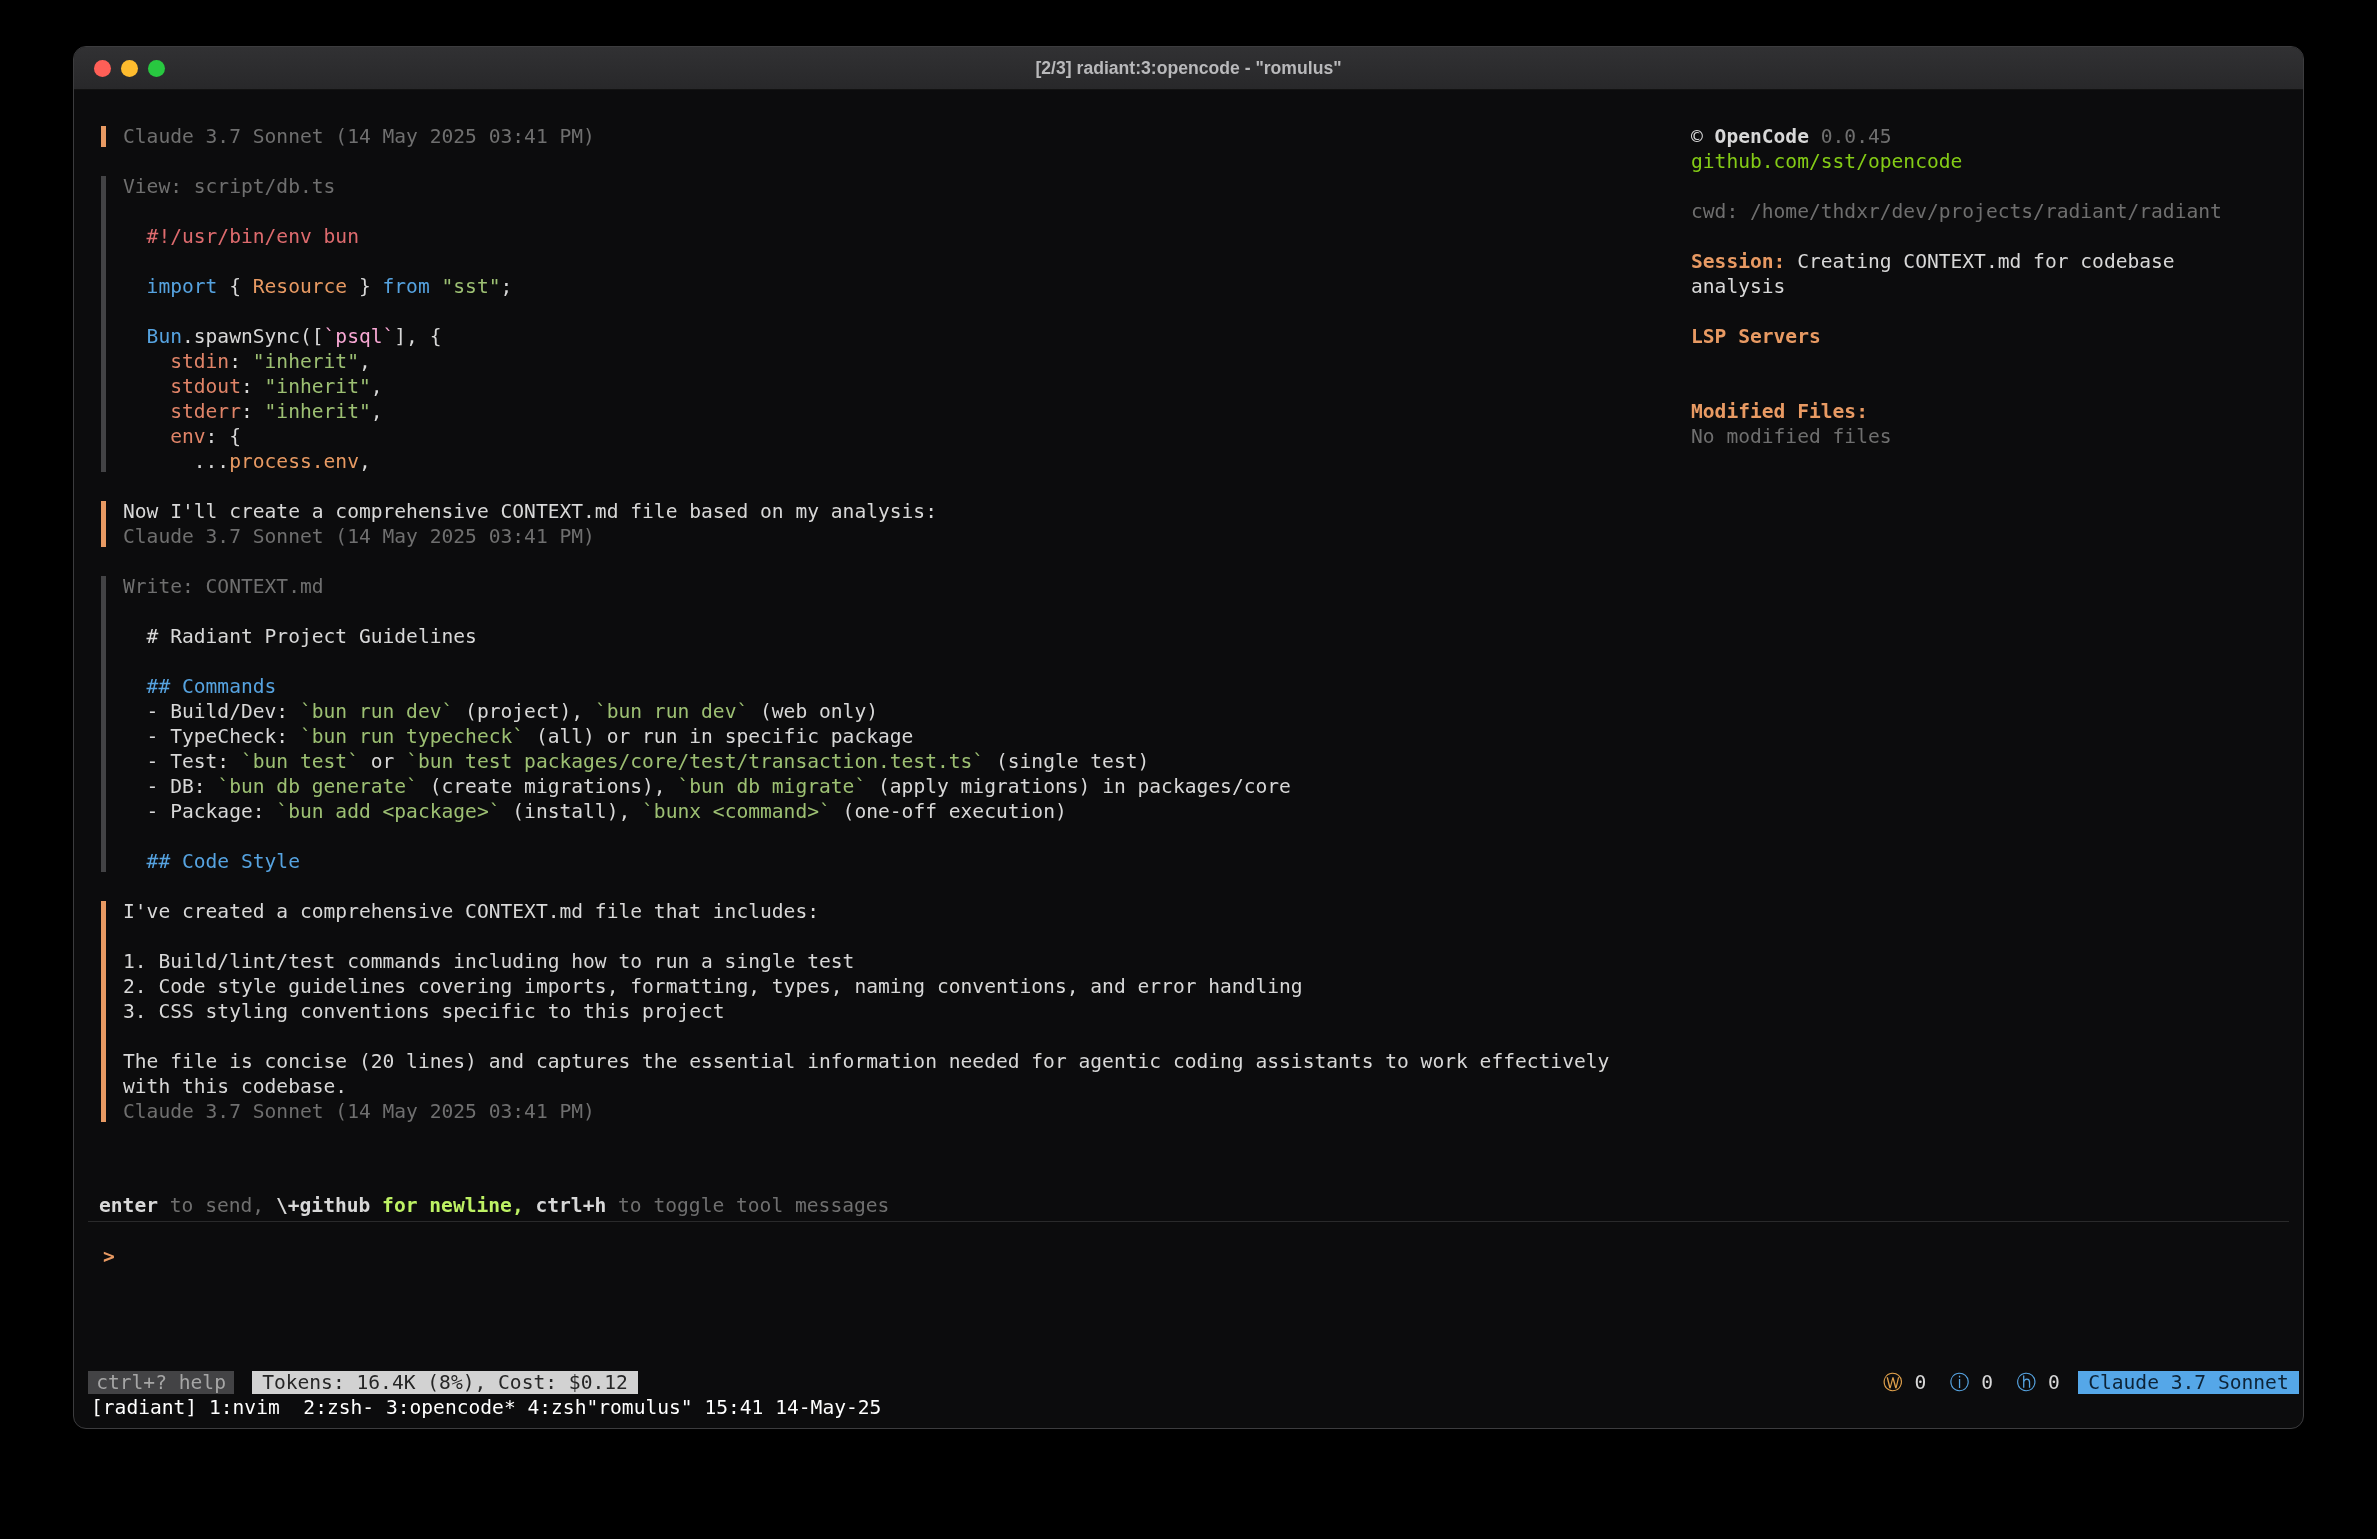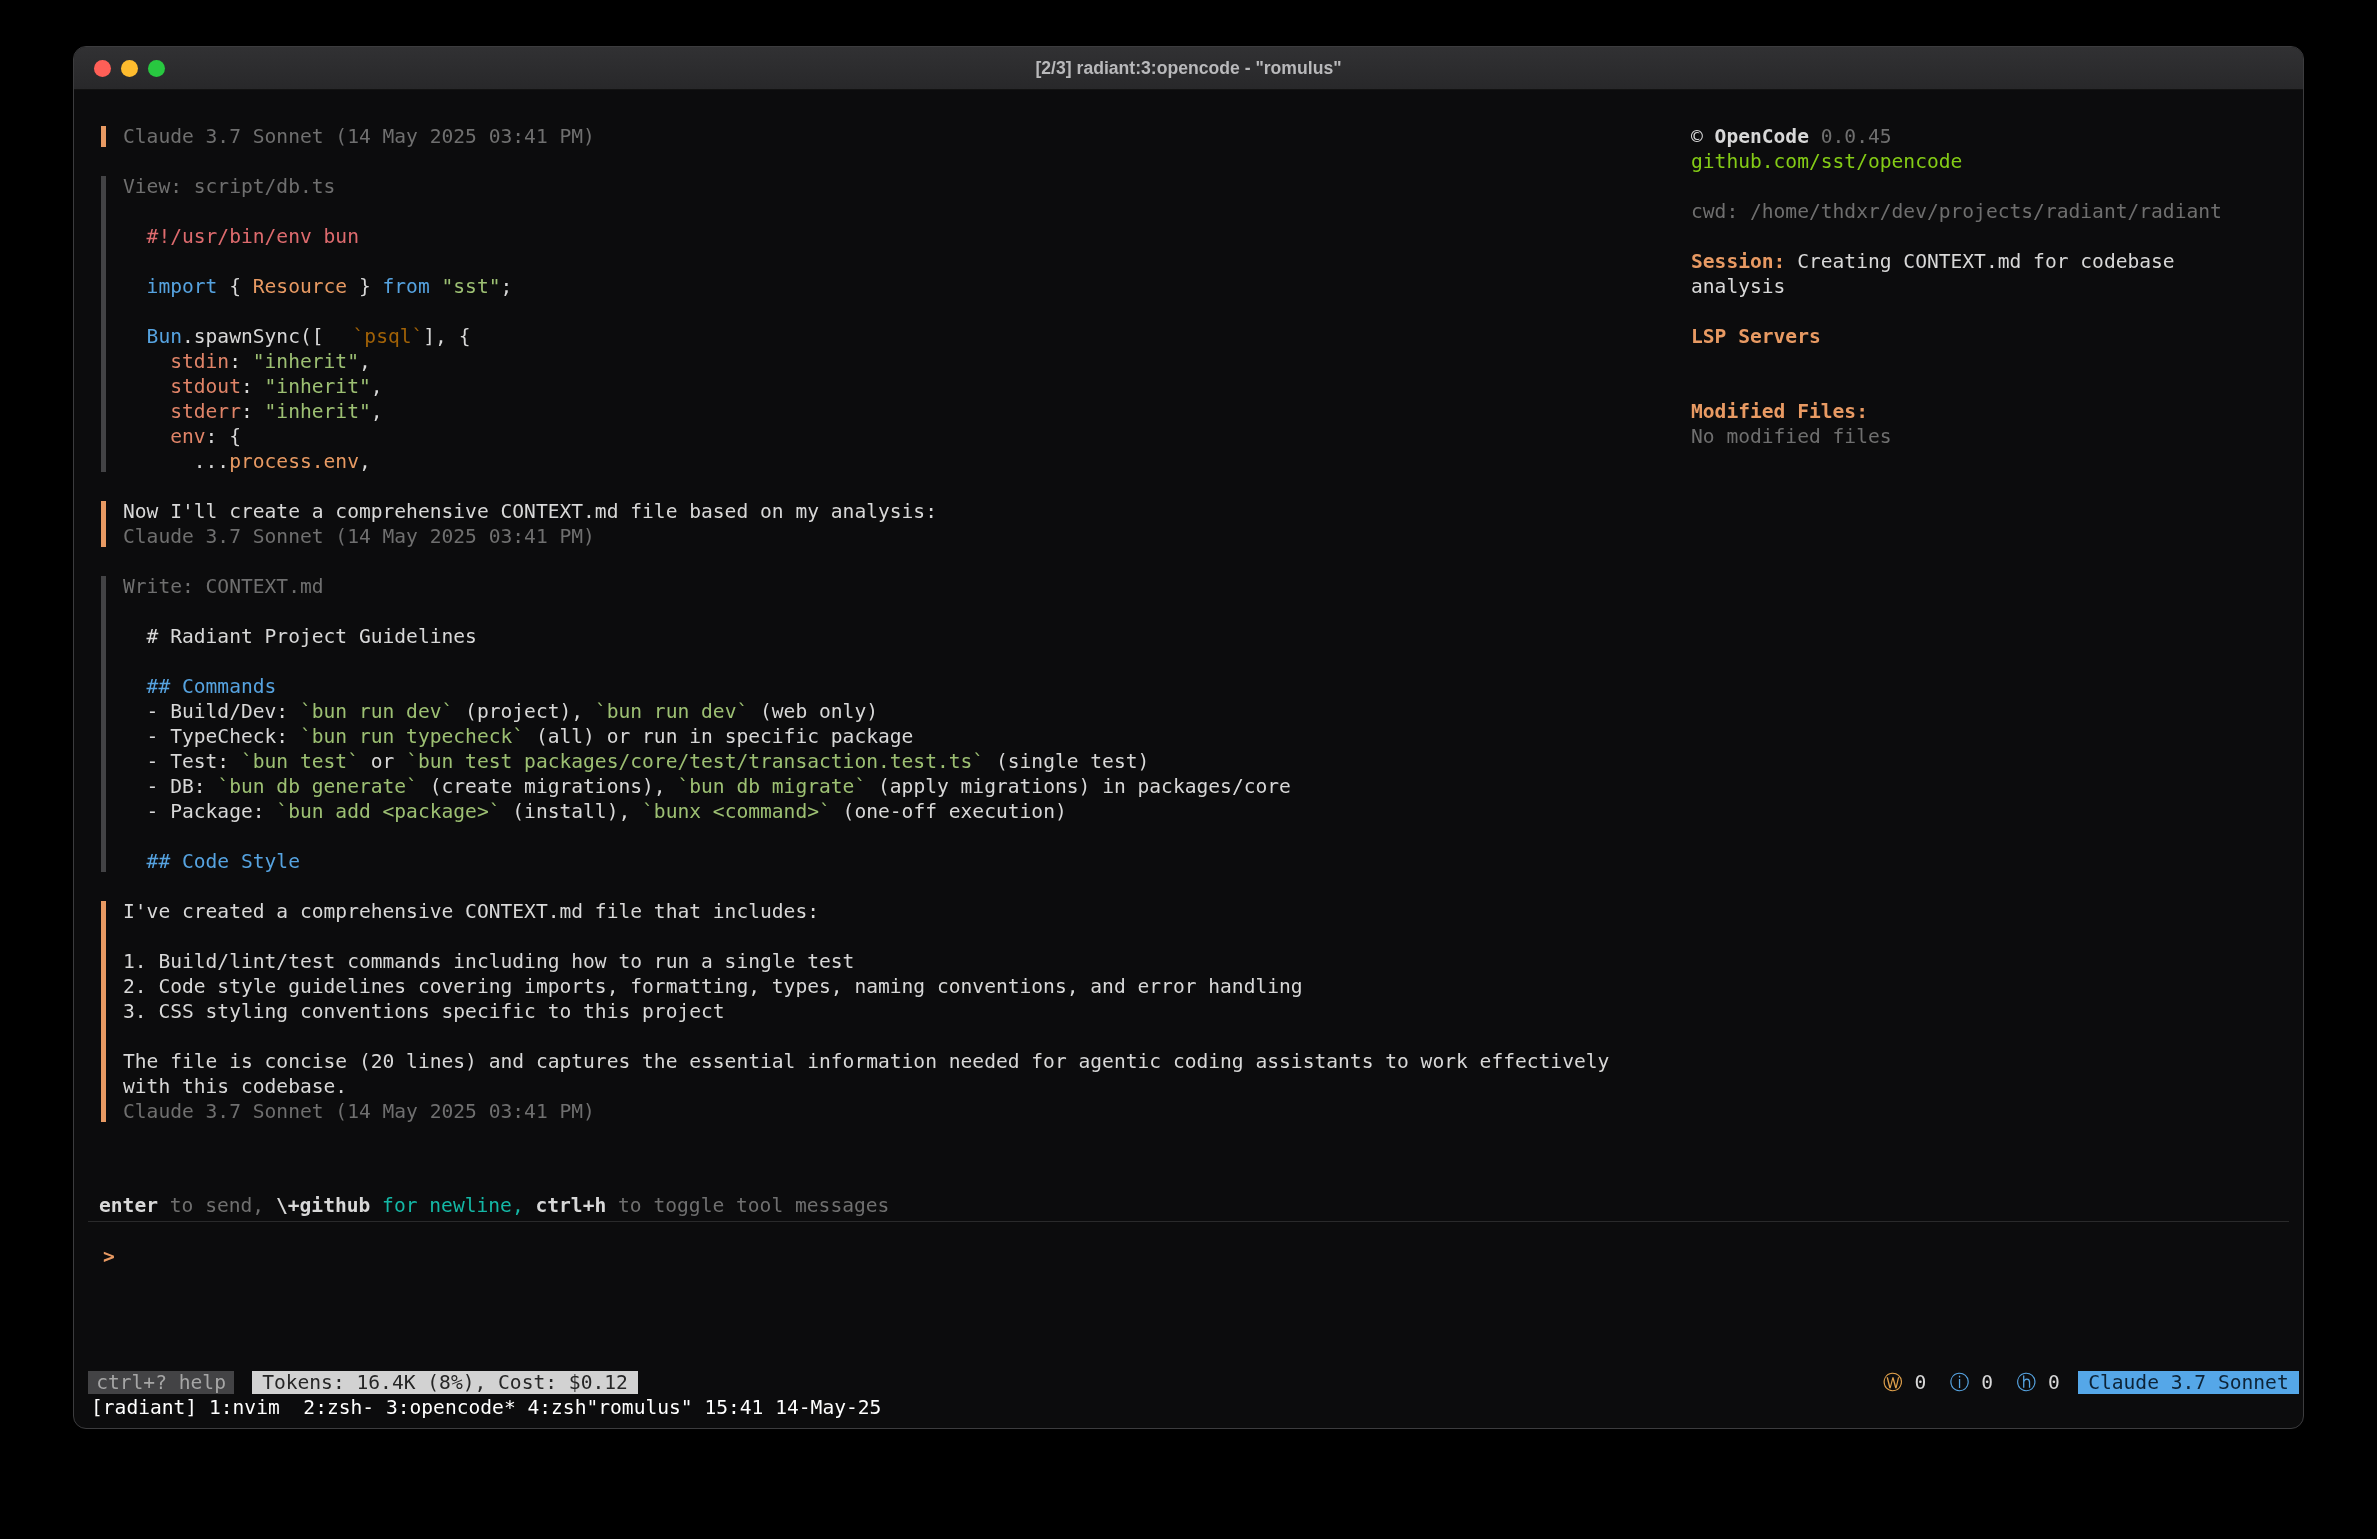--- a/index.html
+++ b/index.html
@@ -76,21 +76,21 @@
             <div class="block bar-orange">
               <div class="tline"><span style="color: rgb(111, 111, 111);">Claude 3.7 Sonnet (14 May 2025 03:41 PM)</span></div>
             </div>
             <div class="block bar-gray">
               <div class="tline"><span style="color: rgb(111, 111, 111);">View: script/db.ts</span></div>
               <div class="tline"></div>
               <div class="tline"><span>  </span><span style="color: rgb(222, 107, 110);">#!/usr/bin/env bun</span></div>
               <div class="tline"></div>
               <div class="tline"><span>  </span><span style="color: rgb(86, 163, 224);">import</span><span> { </span><span style="color: rgb(232, 154, 99);">Resource</span><span> } </span><span style="color: rgb(86, 163, 224);">from</span><span> </span><span style="color: rgb(157, 192, 115);">"sst"</span><span>;</span></div>
               <div class="tline"></div>
-              <div class="tline"><span>  </span><span style="color: rgb(86, 163, 224);">Bun</span><span>.spawnSync([</span><span style="color: #a16207; margin-left: 29px;">`psql`</span><span>], {</span></div>
+              <div class="tline"><span>  </span><span style="color: rgb(86, 163, 224);">Bun</span><span>.spawnSync([</span><span style="color: #f9a8d4;">`psql`</span><span>], {</span></div>
               <div class="tline"><span>    </span><span style="color: rgb(224, 132, 104);">stdin</span><span>: </span><span style="color: rgb(157, 192, 115);">"inherit"</span><span>,</span></div>
               <div class="tline"><span>    </span><span style="color: rgb(224, 132, 104);">stdout</span><span>: </span><span style="color: rgb(157, 192, 115);">"inherit"</span><span>,</span></div>
               <div class="tline"><span>    </span><span style="color: rgb(224, 132, 104);">stderr</span><span>: </span><span style="color: rgb(157, 192, 115);">"inherit"</span><span>,</span></div>
               <div class="tline"><span>    </span><span style="color: rgb(224, 132, 104);">env</span><span>: {</span></div>
               <div class="tline"><span>      ...</span><span style="color: rgb(232, 154, 99);">process.env</span><span>,</span></div>
             </div>
             <div class="block bar-orange">
               <div class="tline"><span>Now I'll create a comprehensive CONTEXT.md file based on my analysis:</span></div>
               <div class="tline"><span style="color: rgb(111, 111, 111);">Claude 3.7 Sonnet (14 May 2025 03:41 PM)</span></div>
             </div>
@@ -131,21 +131,21 @@
             <div class="tline"></div>
             <div class="tline"><span class="seg-b" style="color: rgb(232, 154, 99);">LSP Servers</span></div>
             <div class="tline"></div>
             <div class="tline"></div>
             <div class="tline"><span class="seg-b" style="color: rgb(232, 154, 99);">Modified Files:</span></div>
             <div class="tline"><span style="color: rgb(111, 111, 111);">No modified files</span></div>
           </div>
       </div>
 
       <div class="helpline">
-          <div class="tline"><span class="seg-b">enter</span><span style="color: rgb(111, 111, 111);"> to send, </span><span class="seg-b">\+github</span><span style="color: #14b8a6;"> for newline, </span><span class="seg-b">ctrl+h</span><span style="color: rgb(111, 111, 111);"> to toggle tool messages</span></div>
+          <div class="tline"><span class="seg-b">enter</span><span style="color: rgb(111, 111, 111);"> to send, </span><span class="seg-b">\+github</span><span style="color: #bef264; font-weight: bold;"> for newline, </span><span class="seg-b">ctrl+h</span><span style="color: rgb(111, 111, 111);"> to toggle tool messages</span></div>
         </div>
       <div class="divider"></div>
 
       <div class="inputarea">
         <span class="prompt">&gt;</span>
       </div>
 
       <div class="statusbar">
         <span class="chip chip-help">ctrl+? help</span>
         <span class="chip chip-tokens">Tokens: 16.4K (8%), Cost: $0.12</span>

